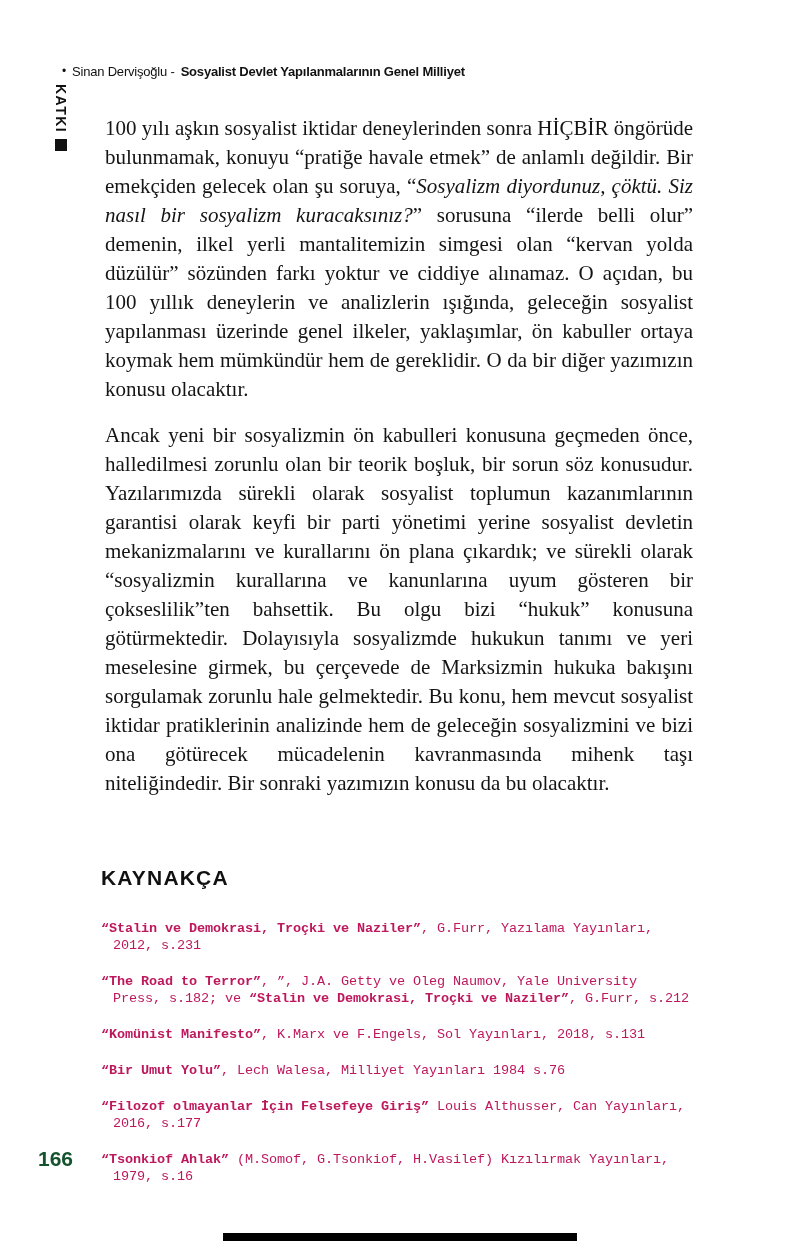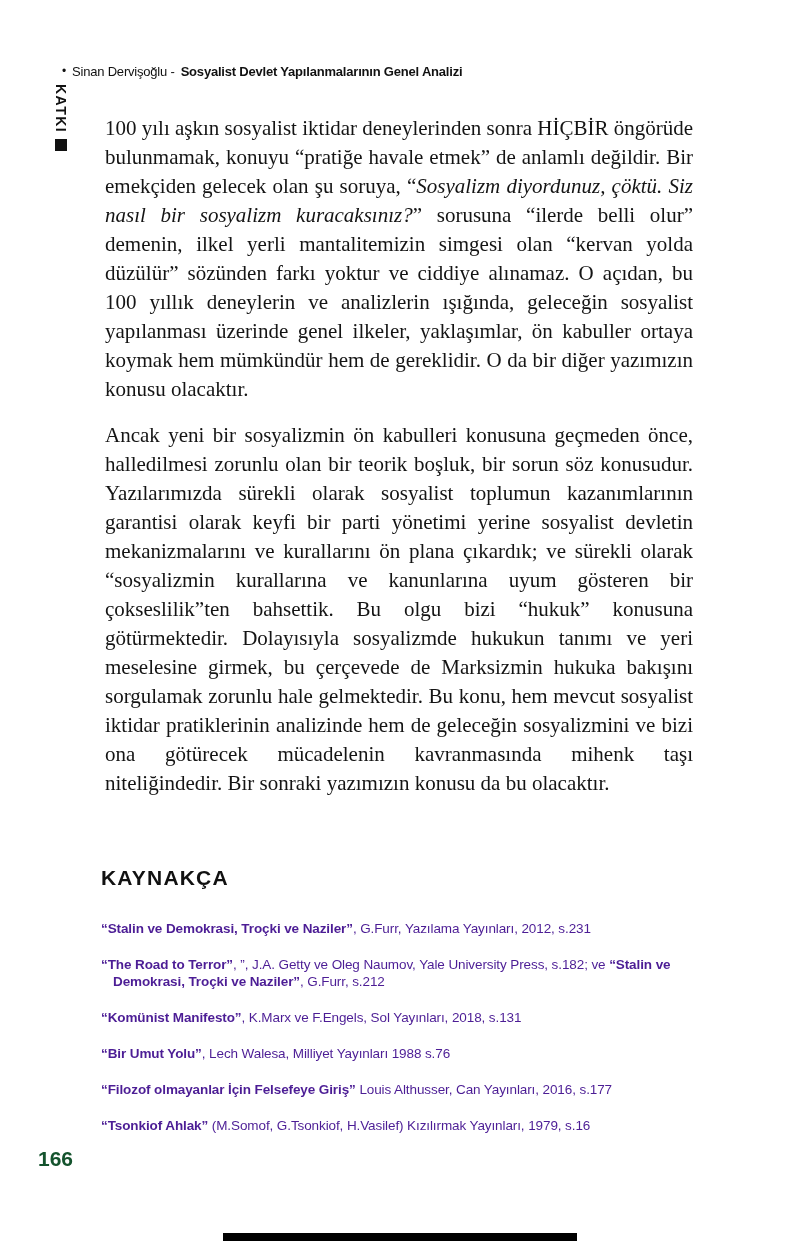--- a/index.html
+++ b/index.html
@@ -74,28 +74,28 @@
   }
   .kaynakca {
     margin: 0 0 30px 0;
     font-family: "Liberation Sans", sans-serif;
     font-weight: 600;
     font-size: 21px;
     letter-spacing: 1.2px;
     color: #111;
   }
   .ref {
-    font-family: Liberation Sans, sans-serif;
+    font-family: Liberation Mono, monospace;
     font-size: 13.5px;
     line-height: 17px;
     letter-spacing: -0.1px;
     margin-bottom: 19px;
     padding-left: 12px;
     text-indent: -12px;
-    color: #4c1d95;
+    color: #be185d;
   }
   .ref .b { font-weight: 700; }
 
   
   .page-number {
     position: absolute;
     left: 38px;
     top: 1147px;
     font-family: "Liberation Sans", sans-serif;
     font-weight: 700;
@@ -114,40 +114,40 @@
   }
 </style>
 </head>
 <body>
 
 <div class="page">
 
   <header class="header">
     <span class="bullet">•</span>
     <span class="author">Sinan Dervişoğlu -</span>
-    <span class="title">Sosyalist Devlet Yapılanmalarının Genel Analizi</span>
+    <span class="title">Sosyalist Devlet Yapılanmalarının Genel Milliyet</span>
   </header>
 
   <div class="spine">
     <span class="spine-text">KATKI</span>
     <span class="spine-square"></span>
   </div>
 
   <main class="body-text" id="paragraphs">
       <p class="para"><span>100 yılı aşkın sosyalist iktidar deneylerinden sonra HİÇBİR öngörüde bulunmamak, konuyu “pratiğe havale etmek” de anlamlı değildir. Bir emekçiden gelecek olan şu soruya, “</span><span class="it">Sosyalizm diyordunuz, çöktü. Siz nasıl bir sosyalizm kuracaksınız?</span><span>” sorusuna “ilerde belli olur” demenin, ilkel yerli mantalitemizin simgesi olan “kervan yolda düzülür” sözünden farkı yoktur ve ciddiye alınamaz. O açıdan, bu 100 yıllık deneylerin ve analizlerin ışığında, geleceğin sosyalist yapılanması üzerinde genel ilkeler, yaklaşımlar, ön kabuller ortaya koymak hem mümkündür hem de gereklidir. O da bir diğer yazımızın konusu olacaktır.</span></p>
       <p class="para"><span>Ancak yeni bir sosyalizmin ön kabulleri konusuna geçmeden önce, halledilmesi zorunlu olan bir teorik boşluk, bir sorun söz konusudur. Yazılarımızda sürekli olarak sosyalist toplumun kazanımlarının garantisi olarak keyfi bir parti yönetimi yerine sosyalist devletin mekanizmalarını ve kurallarını ön plana çıkardık; ve sürekli olarak “sosyalizmin kurallarına ve kanunlarına uyum gösteren bir çokseslilik”ten bahsettik. Bu olgu bizi “hukuk” konusuna götürmektedir. Dolayısıyla sosyalizmde hukukun tanımı ve yeri meselesine girmek, bu çerçevede de Marksizmin hukuka bakışını sorgulamak zorunlu hale gelmektedir. Bu konu, hem mevcut sosyalist iktidar pratiklerinin analizinde hem de geleceğin sosyalizmini ve bizi ona götürecek mücadelenin kavranmasında mihenk taşı niteliğindedir. Bir sonraki yazımızın konusu da bu olacaktır.</span></p>
     </main>
 
   <section class="bibliography">
     <h2 class="kaynakca">KAYNAKÇA</h2>
     <div id="refs">
         <div class="ref"><span class="b">“Stalin ve Demokrasi, Troçki ve Naziler”</span><span>, G.Furr, Yazılama Yayınları, 2012, s.231</span></div>
         <div class="ref"><span class="b">“The Road to Terror”</span><span>, ”, J.A. Getty ve Oleg Naumov, Yale University Press, s.182; ve </span><span class="b">“Stalin ve Demokrasi, Troçki ve Naziler”</span><span>, G.Furr, s.212</span></div>
         <div class="ref"><span class="b">“Komünist Manifesto”</span><span>, K.Marx ve F.Engels, Sol Yayınları, 2018, s.131</span></div>
-        <div class="ref"><span class="b">“Bir Umut Yolu”</span><span>, Lech Walesa, Milliyet Yayınları 1988 s.76</span></div>
+        <div class="ref"><span class="b">“Bir Umut Yolu”</span><span>, Lech Walesa, Milliyet Yayınları 1984 s.76</span></div>
         <div class="ref"><span class="b">“Filozof olmayanlar İçin Felsefeye Giriş”</span><span> Louis Althusser, Can Yayınları, 2016, s.177</span></div>
         <div class="ref"><span class="b">“Tsonkiof Ahlak”</span><span> (M.Somof, G.Tsonkiof, H.Vasilef) Kızılırmak Yayınları, 1979, s.16</span></div>
       </div>
   </section>
 
   <div class="page-number">166</div>
 
   <div class="footer-bar"></div>
 
 </div>

